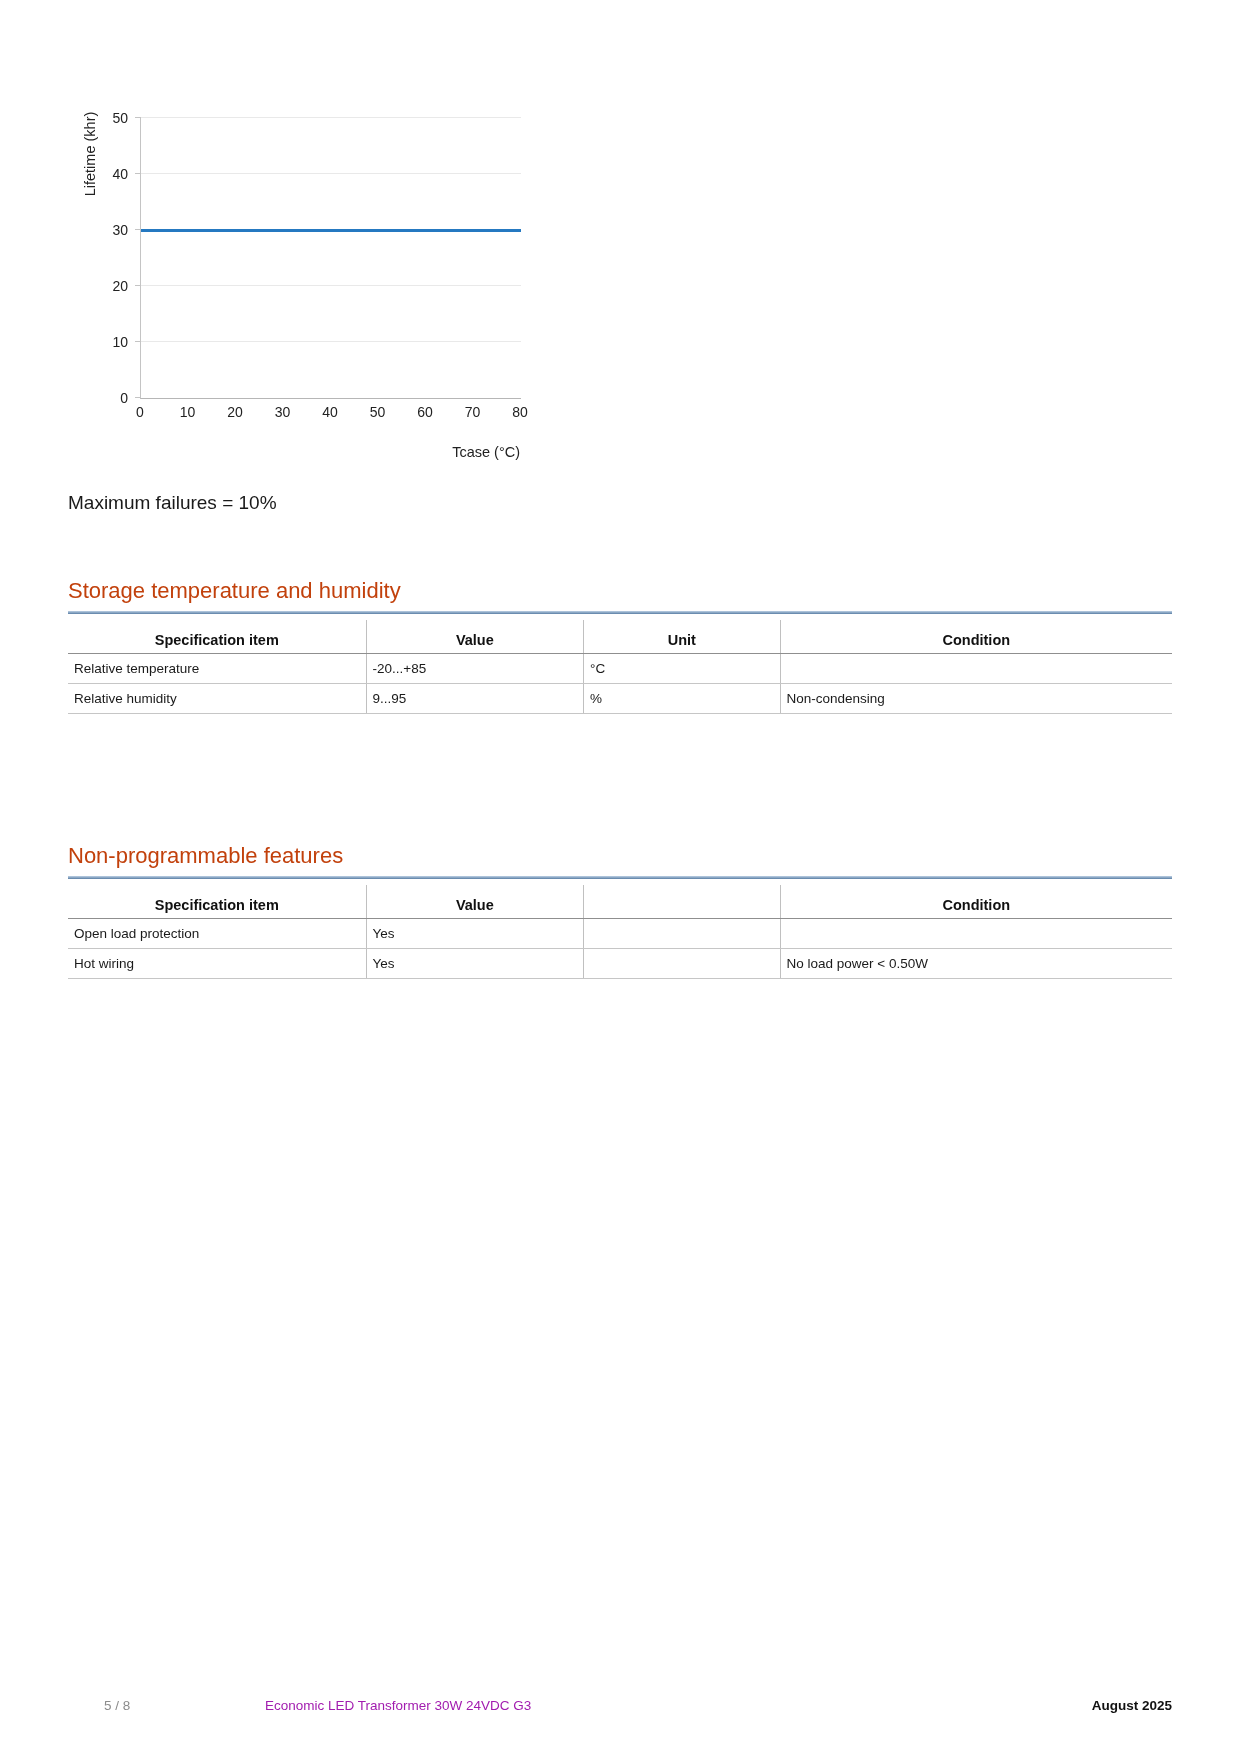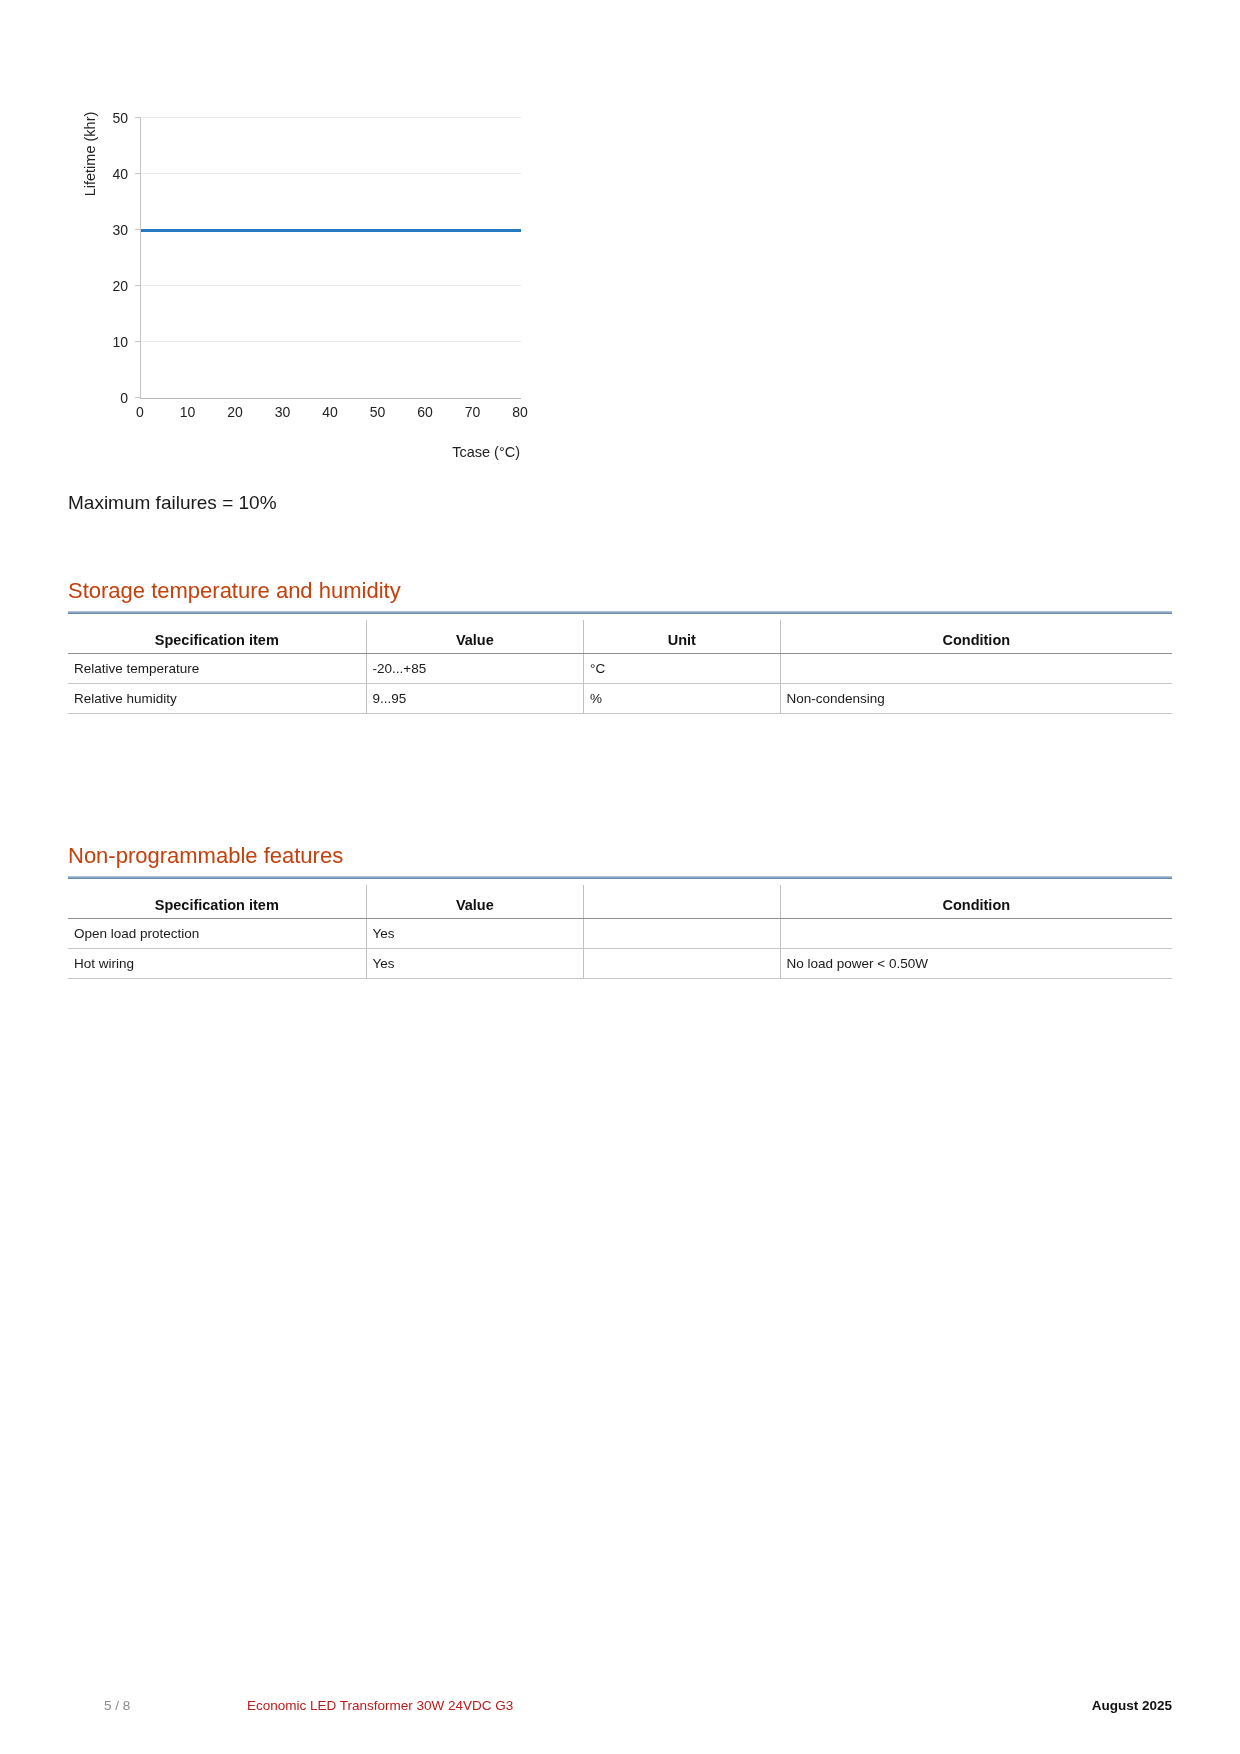--- a/index.html
+++ b/index.html
@@ -70,21 +70,21 @@
   }
   .spec-table th + th, .spec-table td + td{border-left:1px solid #c0c0c0;}
   .col-spec{width:27%;}
   .col-value{width:19.7%;}
   .col-unit{width:17.8%;}
   .col-cond{width:35.5%;}
 
   
   #footer{position:absolute;left:0;top:1698px;width:1240px;height:20px;font-size:13.5px;}
   #footer-page{position:absolute;left:68px;color:#8c8c8c;margin-left:36px;}
-  #footer-product{position:absolute;left:247px;color:#b91c1c;}
+  #footer-product{position:absolute;left:265px;color:#a21caf;}
   #footer-date{position:absolute;left:872px;width:300px;text-align:right;color:#111;font-weight:600;}
 </style>
 </head>
 <body>
 
 <div id="page">
 
   <div id="chart">
     <div id="y-axis-title">Lifetime (khr)</div>
     <div id="plot">

